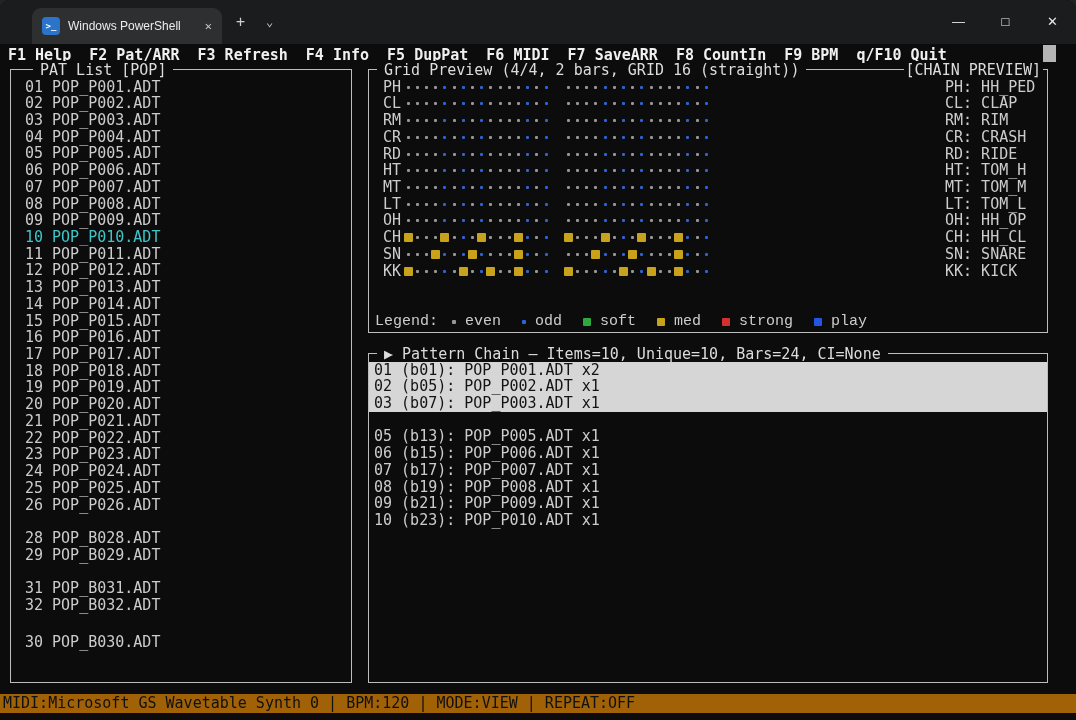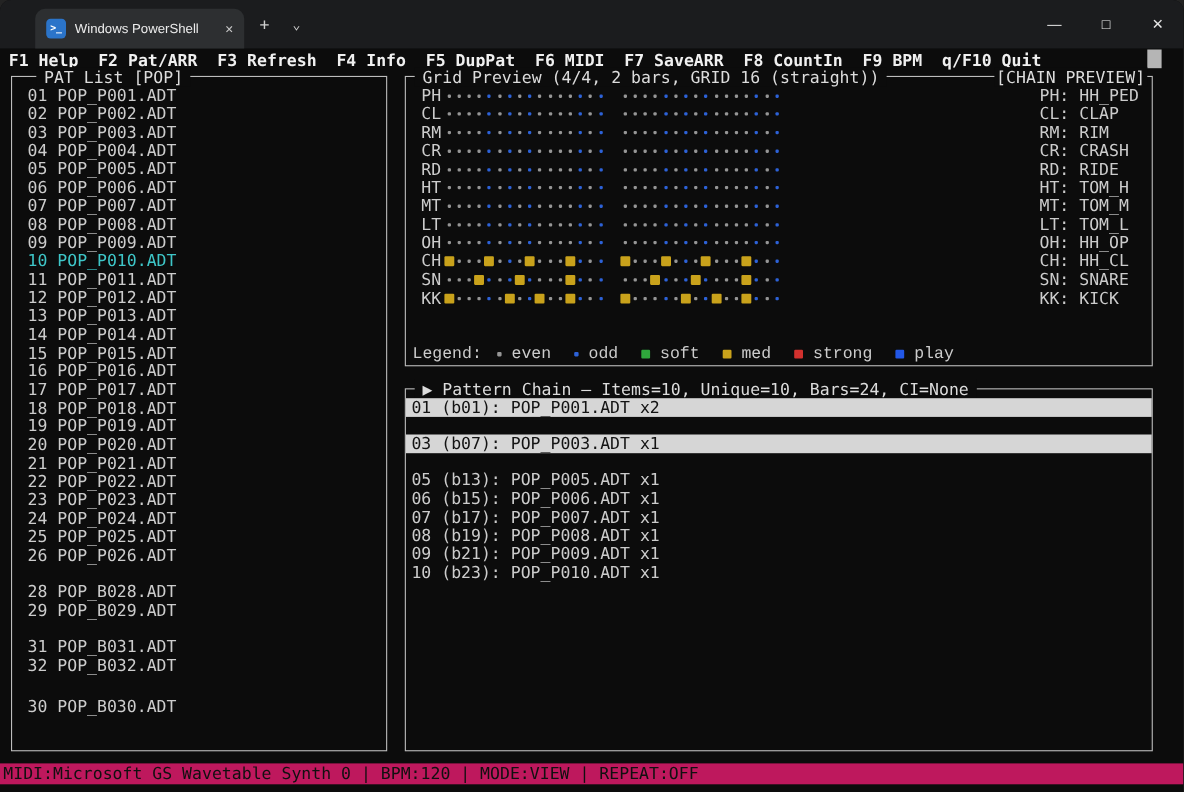--- a/index.html
+++ b/index.html
@@ -46,21 +46,21 @@
   .legend-item{display:flex;align-items:center;margin-right:21px;}
   .legend-item .glyph{margin-right:9px;}
   .glyph.dot{width:4px;height:4px;border-radius:1px;}
   .glyph.square{width:8px;height:8px;border-radius:1px;}
   
   #chain-box{left:368px;top:353px;width:680px;height:330px;}
   .chain-row{padding-left:5px;}
   .chain-row.hl{background:#d6d6d6;color:#131313;}
   
   .status-bar{position:absolute;left:0;top:694px;width:1076px;height:19px;line-height:19px;
-    background:#be185d;color:#101010;padding-left:3px;box-sizing:border-box;white-space:nowrap;}
+    background:#a16207;color:#101010;padding-left:3px;box-sizing:border-box;white-space:nowrap;}
 </style>
 </head>
 <body>
 
 <div id="window">
 
   <div class="titlebar">
     <div class="tab">
       <span class="ps-icon">&gt;_</span>
       <span class="tab-title">Windows PowerShell</span>
@@ -1341,20 +1341,21 @@
         <div class="cell dotO" style="left: 332.2px;">
           <i style="background: rgb(45, 98, 216);"></i>
         </div>
         <span class="grid-key">KK: KICK</span>
       </div>
     </div>
 
   <div class="box" id="chain-box">
     <span class="box-title" style="left:8px;">▶ Pattern Chain — Items=10, Unique=10, Bars=24, CI=None</span>
   <div class="row chain-row hl" style="top: 7.5px;">01 (b01): POP_P001.ADT x2</div>
+      <div class="row chain-row hl" style="top: 24.22px;">02 (b05): POP_P002.ADT x1</div>
       <div class="row chain-row hl" style="top: 40.94px;">03 (b07): POP_P003.ADT x1</div>
       <div class="row chain-row" style="top: 74.38px;">05 (b13): POP_P005.ADT x1</div>
       <div class="row chain-row" style="top: 91.1px;">06 (b15): POP_P006.ADT x1</div>
       <div class="row chain-row" style="top: 107.82px;">07 (b17): POP_P007.ADT x1</div>
       <div class="row chain-row" style="top: 124.54px;">08 (b19): POP_P008.ADT x1</div>
       <div class="row chain-row" style="top: 141.26px;">09 (b21): POP_P009.ADT x1</div>
       <div class="row chain-row" style="top: 157.98px;">10 (b23): POP_P010.ADT x1</div>
     </div>
 
   <div class="status-bar">MIDI:Microsoft GS Wavetable Synth 0 | BPM:120 | MODE:VIEW | REPEAT:OFF</div>

